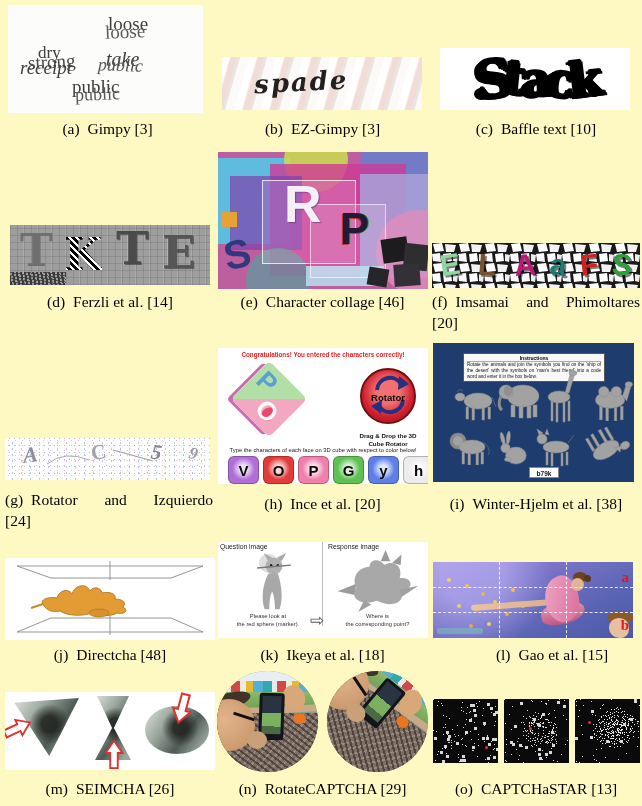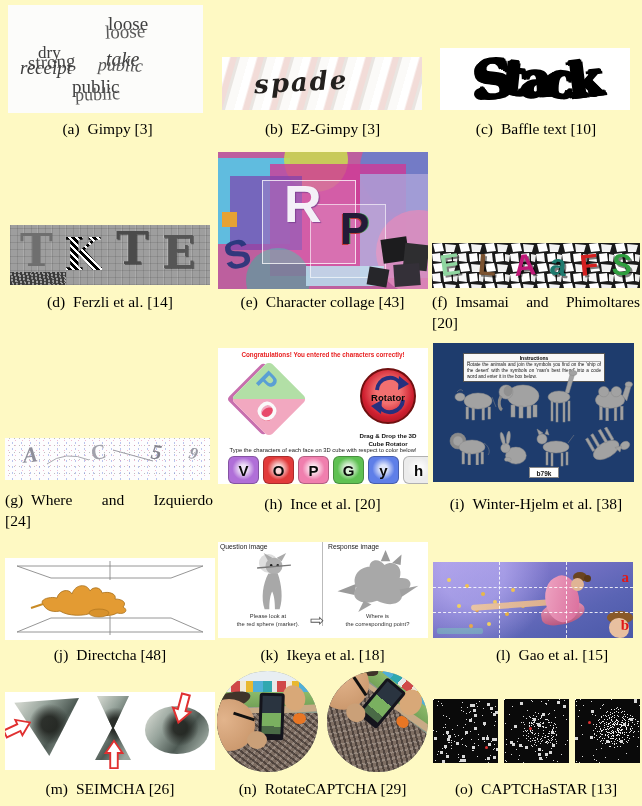--- a/index.html
+++ b/index.html
@@ -562,27 +562,27 @@
     <div class="sf sf3">
         <span class="dot" style="box-shadow: rgb(216, 216, 216) 20px 16px 0px 0px, rgb(216, 216, 216) 7px 57px 0px 0px, rgb(216, 216, 216) 3px 17px 0px 0px, rgb(216, 216, 216) 19px 60px 0px 0px, rgb(216, 216, 216) 39px 42px 0px 0px, rgb(216, 216, 216) 19px 34px 0px 0px, rgb(216, 216, 216) 28px 41px 0px 0px, rgb(216, 216, 216) 1px 6px 0px 0px, rgb(216, 216, 216) 18px 56px 0px 0px, rgb(216, 216, 216) 24px 23px 0px 0px, rgb(216, 216, 216) 36px 39px 0px 0px, rgb(216, 216, 216) 56px 20px 0px 1px, rgb(216, 216, 216) 21px 50px 0px 0px, rgb(216, 216, 216) 28px 5px 0px 0px, rgb(216, 216, 216) 48px 17px 0px 0px, rgb(216, 216, 216) 37px 44px 0px 0px, rgb(216, 216, 216) 41px 20px 0px 0px, rgb(216, 216, 216) 6px 26px 0px 0px, rgb(216, 216, 216) 7px 35px 0px 0px, rgb(216, 216, 216) 32px 41px 0px 0px, rgb(216, 216, 216) 33px 33px 0px 0px, rgb(216, 216, 216) 24px 63px 0px 0px, rgb(216, 216, 216) 18px 25px 0px 0px, rgb(216, 216, 216) 25px 9px 0px 0px, rgb(216, 216, 216) 36px 0px 0px 0px, rgb(216, 216, 216) 42px 8px 0px 0px, rgb(216, 216, 216) 32px 42px 0px 1px, rgb(216, 216, 216) 16px 2px 0px 0px, rgb(216, 216, 216) 64px 6px 0px 0px, rgb(216, 216, 216) 4px 63px 0px 0px, rgb(216, 216, 216) 26px 35px 0px 0px, rgb(216, 216, 216) 60px 2px 0px 1px, rgb(216, 216, 216) 49px 25px 0px 1px, rgb(216, 216, 216) 41px 9px 0px 0px, rgb(216, 216, 216) 63px 22px 0px 0px, rgb(216, 216, 216) 25px 29px 0px 0px, rgb(216, 216, 216) 4px 11px 0px 0px, rgb(216, 216, 216) 21px 61px 0px 0px, rgb(216, 216, 216) 47px 42px 0px 0px, rgb(216, 216, 216) 17px 15px 0px 0px, rgb(216, 216, 216) 30px 58px 0px 0px, rgb(216, 216, 216) 43px 60px 0px 0px, rgb(216, 216, 216) 63px 38px 0px 0px, rgb(216, 216, 216) 1px 2px 0px 0px, rgb(216, 216, 216) 60px 0px 0px 1px, rgb(216, 216, 216) 63px 32px 0px 0px, rgb(216, 216, 216) 8px 6px 0px 0px, rgb(216, 216, 216) 51px 54px 0px 0px, rgb(216, 216, 216) 1px 62px 0px 0px, rgb(216, 216, 216) 62px 47px 0px 0px, rgb(216, 216, 216) 16px 38px 0px 1px, rgb(216, 216, 216) 26px 49px 0px 0px, rgb(216, 216, 216) 42px 36px 0px 0px, rgb(216, 216, 216) 28px 16px 0px 0px, rgb(216, 216, 216) 27px 6px 0px 0px, rgb(216, 216, 216) 5px 0px 0px 0px, rgb(216, 216, 216) 46px 42px 0px 1px, rgb(216, 216, 216) 1px 39px 0px 1px, rgb(216, 216, 216) 17px 12px 0px 1px, rgb(216, 216, 216) 40px 24px 0px 0px, rgb(236, 236, 236) 42px 29px 0px 0px, rgb(236, 236, 236) 36px 28px 0px 0px, rgb(236, 236, 236) 43px 29px 0px 0px, rgb(236, 236, 236) 35px 28px 0px 0px, rgb(236, 236, 236) 44px 30px 0px 0px, rgb(236, 236, 236) 35px 28px 0px 0px, rgb(236, 236, 236) 42px 29px 0px 0px, rgb(236, 236, 236) 38px 28px 0px 0px, rgb(236, 236, 236) 43px 29px 0px 0px, rgb(236, 236, 236) 37px 25px 0px 0px, rgb(236, 236, 236) 43px 29px 0px 0px, rgb(236, 236, 236) 35px 26px 0px 0px, rgb(236, 236, 236) 42px 30px 0px 0px, rgb(236, 236, 236) 37px 27px 0px 0px, rgb(236, 236, 236) 42px 31px 0px 0px, rgb(236, 236, 236) 37px 25px 0px 0px, rgb(236, 236, 236) 43px 31px 0px 0px, rgb(236, 236, 236) 38px 24px 0px 0px, rgb(236, 236, 236) 43px 33px 0px 0px, rgb(236, 236, 236) 39px 26px 0px 0px, rgb(236, 236, 236) 43px 32px 0px 0px, rgb(236, 236, 236) 38px 25px 0px 0px, rgb(236, 236, 236) 42px 31px 0px 0px, rgb(236, 236, 236) 38px 24px 0px 0px, rgb(236, 236, 236) 40px 32px 0px 0px, rgb(236, 236, 236) 39px 23px 0px 0px, rgb(236, 236, 236) 41px 33px 0px 0px, rgb(236, 236, 236) 39px 25px 0px 0px, rgb(236, 236, 236) 38px 33px 0px 0px, rgb(236, 236, 236) 42px 23px 0px 0px, rgb(236, 236, 236) 38px 34px 0px 0px, rgb(236, 236, 236) 42px 24px 0px 0px, rgb(236, 236, 236) 38px 32px 0px 0px, rgb(236, 236, 236) 41px 25px 0px 0px, rgb(236, 236, 236) 37px 31px 0px 0px, rgb(236, 236, 236) 44px 25px 0px 0px, rgb(236, 236, 236) 37px 33px 0px 0px, rgb(236, 236, 236) 44px 25px 0px 0px, rgb(236, 236, 236) 35px 34px 0px 0px, rgb(236, 236, 236) 42px 25px 0px 0px, rgb(236, 236, 236) 34px 33px 0px 0px, rgb(236, 236, 236) 45px 25px 0px 0px, rgb(236, 236, 236) 36px 32px 0px 0px, rgb(236, 236, 236) 46px 26px 0px 0px, rgb(236, 236, 236) 33px 30px 0px 0px, rgb(236, 236, 236) 47px 26px 0px 0px, rgb(236, 236, 236) 34px 29px 0px 0px, rgb(236, 236, 236) 46px 25px 0px 0px, rgb(236, 236, 236) 34px 29px 0px 0px, rgb(236, 236, 236) 46px 27px 0px 0px, rgb(236, 236, 236) 34px 29px 0px 0px, rgb(236, 236, 236) 45px 28px 0px 0px, rgb(236, 236, 236) 32px 29px 0px 0px, rgb(236, 236, 236) 46px 30px 0px 0px, rgb(236, 236, 236) 32px 27px 0px 0px, rgb(236, 236, 236) 47px 30px 0px 0px, rgb(236, 236, 236) 33px 27px 0px 0px, rgb(236, 236, 236) 46px 31px 0px 0px, rgb(236, 236, 236) 33px 25px 0px 0px, rgb(236, 236, 236) 46px 31px 0px 0px, rgb(236, 236, 236) 33px 24px 0px 0px, rgb(236, 236, 236) 45px 31px 0px 0px, rgb(236, 236, 236) 34px 24px 0px 0px, rgb(236, 236, 236) 47px 33px 0px 0px, rgb(236, 236, 236) 35px 23px 0px 0px, rgb(236, 236, 236) 44px 33px 0px 0px, rgb(236, 236, 236) 33px 24px 0px 0px, rgb(236, 236, 236) 45px 33px 0px 0px, rgb(236, 236, 236) 37px 22px 0px 0px, rgb(236, 236, 236) 45px 34px 0px 0px, rgb(236, 236, 236) 36px 21px 0px 0px, rgb(236, 236, 236) 43px 35px 0px 0px, rgb(236, 236, 236) 36px 20px 0px 0px, rgb(236, 236, 236) 41px 36px 0px 0px, rgb(236, 236, 236) 36px 21px 0px 0px, rgb(236, 236, 236) 43px 35px 0px 0px, rgb(236, 236, 236) 40px 22px 0px 0px, rgb(236, 236, 236) 42px 35px 0px 0px, rgb(236, 236, 236) 41px 20px 0px 0px, rgb(236, 236, 236) 38px 36px 0px 0px, rgb(236, 236, 236) 41px 21px 0px 0px, rgb(236, 236, 236) 37px 36px 0px 0px, rgb(236, 236, 236) 42px 21px 0px 0px, rgb(236, 236, 236) 38px 37px 0px 0px, rgb(236, 236, 236) 42px 21px 0px 0px, rgb(236, 236, 236) 36px 37px 0px 0px, rgb(236, 236, 236) 43px 22px 0px 0px, rgb(236, 236, 236) 36px 34px 0px 0px, rgb(236, 236, 236) 47px 21px 0px 0px, rgb(236, 236, 236) 33px 37px 0px 0px, rgb(236, 236, 236) 46px 23px 0px 0px, rgb(236, 236, 236) 33px 35px 0px 0px, rgb(236, 236, 236) 47px 23px 0px 0px, rgb(236, 236, 236) 32px 33px 0px 0px, rgb(236, 236, 236) 49px 24px 0px 0px, rgb(236, 236, 236) 32px 33px 0px 0px, rgb(236, 236, 236) 50px 23px 0px 0px, rgb(236, 236, 236) 31px 32px 0px 0px, rgb(236, 236, 236) 48px 26px 0px 0px, rgb(236, 236, 236) 31px 30px 0px 0px, rgb(236, 236, 236) 49px 26px 0px 0px, rgb(236, 236, 236) 30px 30px 0px 0px, rgb(236, 236, 236) 52px 26px 0px 0px, rgb(236, 236, 236) 28px 30px 0px 0px, rgb(236, 236, 236) 50px 27px 0px 0px, rgb(236, 236, 236) 29px 28px 0px 0px, rgb(236, 236, 236) 51px 28px 0px 0px, rgb(236, 236, 236) 29px 26px 0px 0px, rgb(236, 236, 236) 51px 29px 0px 0px, rgb(236, 236, 236) 29px 26px 0px 0px, rgb(236, 236, 236) 51px 30px 0px 0px, rgb(236, 236, 236) 29px 24px 0px 0px, rgb(236, 236, 236) 51px 33px 0px 0px, rgb(236, 236, 236) 31px 25px 0px 0px, rgb(236, 236, 236) 49px 33px 0px 0px, rgb(236, 236, 236) 31px 23px 0px 0px, rgb(236, 236, 236) 47px 34px 0px 0px, rgb(236, 236, 236) 32px 20px 0px 0px, rgb(236, 236, 236) 49px 35px 0px 0px, rgb(236, 236, 236) 34px 19px 0px 0px, rgb(236, 236, 236) 47px 38px 0px 0px, rgb(236, 236, 236) 34px 18px 0px 0px, rgb(236, 236, 236) 44px 36px 0px 0px, rgb(236, 236, 236) 36px 18px 0px 0px, rgb(236, 236, 236) 44px 40px 0px 0px, rgb(236, 236, 236) 37px 17px 0px 0px, rgb(236, 236, 236) 44px 39px 0px 0px, rgb(236, 236, 236) 36px 18px 0px 0px, rgb(236, 236, 236) 40px 40px 0px 0px, rgb(236, 236, 236) 39px 16px 0px 0px, rgb(236, 236, 236) 41px 39px 0px 0px, rgb(236, 236, 236) 39px 18px 0px 0px, rgb(236, 236, 236) 37px 39px 0px 0px, rgb(236, 236, 236) 43px 17px 0px 0px, rgb(236, 236, 236) 38px 39px 0px 0px, rgb(236, 236, 236) 42px 16px 0px 0px, rgb(236, 236, 236) 36px 39px 0px 0px, rgb(236, 236, 236) 47px 18px 0px 0px, rgb(236, 236, 236) 35px 39px 0px 0px, rgb(236, 236, 236) 48px 17px 0px 0px, rgb(236, 236, 236) 33px 38px 0px 0px, rgb(236, 236, 236) 48px 19px 0px 0px, rgb(236, 236, 236) 32px 36px 0px 0px, rgb(236, 236, 236) 50px 21px 0px 0px, rgb(236, 236, 236) 30px 36px 0px 0px, rgb(236, 236, 236) 49px 20px 0px 0px, rgb(236, 236, 236) 30px 35px 0px 0px, rgb(236, 236, 236) 53px 22px 0px 0px, rgb(236, 236, 236) 27px 35px 0px 0px, rgb(236, 236, 236) 53px 24px 0px 0px, rgb(236, 236, 236) 26px 32px 0px 0px, rgb(236, 236, 236) 53px 26px 0px 0px, rgb(236, 236, 236) 27px 31px 0px 0px, rgb(236, 236, 236) 53px 25px 0px 0px, rgb(236, 236, 236) 26px 31px 0px 0px, rgb(236, 236, 236) 56px 27px 0px 0px, rgb(236, 236, 236) 25px 30px 0px 0px, rgb(236, 236, 236) 55px 30px 0px 0px, rgb(236, 236, 236) 24px 27px 0px 0px, rgb(236, 236, 236) 55px 29px 0px 0px, rgb(236, 236, 236) 25px 24px 0px 0px, rgb(236, 236, 236) 55px 32px 0px 0px, rgb(236, 236, 236) 26px 23px 0px 0px, rgb(236, 236, 236) 54px 33px 0px 0px, rgb(236, 236, 236) 28px 22px 0px 0px, rgb(236, 236, 236) 52px 36px 0px 0px, rgb(236, 236, 236) 27px 22px 0px 0px, rgb(236, 236, 236) 53px 36px 0px 0px, rgb(236, 236, 236) 29px 20px 0px 0px, rgb(236, 236, 236) 52px 38px 0px 0px, rgb(236, 236, 236) 31px 17px 0px 0px, rgb(236, 236, 236) 49px 40px 0px 0px, rgb(236, 236, 236) 30px 16px 0px 0px, rgb(236, 236, 236) 47px 41px 0px 0px, rgb(236, 236, 236) 33px 16px 0px 0px, rgb(236, 236, 236) 47px 42px 0px 0px, rgb(236, 236, 236) 35px 15px 0px 0px, rgb(236, 236, 236) 44px 42px 0px 0px, rgb(236, 236, 236) 37px 14px 0px 0px, rgb(236, 236, 236) 42px 41px 0px 0px, rgb(236, 236, 236) 39px 13px 0px 0px, rgb(236, 236, 236) 41px 44px 0px 0px, rgb(236, 236, 236) 41px 12px 0px 0px, rgb(236, 236, 236) 39px 44px 0px 0px, rgb(236, 236, 236) 43px 13px 0px 0px, rgb(236, 236, 236) 36px 42px 0px 0px, rgb(236, 236, 236) 43px 13px 0px 0px, rgb(236, 236, 236) 34px 42px 0px 0px, rgb(236, 236, 236) 46px 13px 0px 0px, rgb(236, 236, 236) 34px 43px 0px 0px, rgb(236, 236, 236) 49px 15px 0px 0px, rgb(236, 236, 236) 31px 43px 0px 0px, rgb(236, 236, 236) 50px 17px 0px 0px, rgb(236, 236, 236) 29px 39px 0px 0px, rgb(236, 236, 236) 52px 18px 0px 0px, rgb(236, 236, 236) 27px 39px 0px 0px, rgb(236, 236, 236) 54px 19px 0px 0px, rgb(236, 236, 236) 25px 37px 0px 0px, rgb(236, 236, 236) 53px 20px 0px 0px, rgb(236, 236, 236) 24px 38px 0px 0px, rgb(236, 236, 236) 54px 20px 0px 0px, rgb(236, 236, 236) 25px 34px 0px 0px, rgb(236, 236, 236) 57px 23px 0px 0px, rgb(236, 236, 236) 24px 32px 0px 0px, rgb(236, 236, 236) 57px 23px 0px 0px, rgb(236, 236, 236) 22px 32px 0px 0px, rgb(236, 236, 236) 59px 25px 0px 0px, rgb(236, 236, 236) 20px 29px 0px 0px, rgb(236, 236, 236) 57px 29px 0px 0px, rgb(236, 236, 236) 21px 27px 0px 0px, rgb(236, 236, 236) 59px 32px 0px 0px, rgb(236, 236, 236) 21px 25px 0px 0px, rgb(236, 236, 236) 56px 31px 0px 0px, rgb(236, 236, 236) 24px 23px 0px 0px, rgb(236, 236, 236) 58px 33px 0px 0px, rgb(236, 236, 236) 23px 21px 0px 0px, rgb(236, 236, 236) 58px 37px 0px 0px, rgb(236, 236, 236) 24px 20px 0px 0px, rgb(236, 236, 236) 54px 39px 0px 0px, rgb(236, 236, 236) 26px 18px 0px 0px, rgb(236, 236, 236) 53px 41px 0px 0px, rgb(236, 236, 236) 26px 17px 0px 0px, rgb(236, 236, 236) 52px 43px 0px 0px, rgb(236, 236, 236) 28px 16px 0px 0px, rgb(236, 236, 236) 51px 42px 0px 0px, rgb(236, 236, 236) 31px 13px 0px 0px, rgb(236, 236, 236) 48px 44px 0px 0px, rgb(236, 236, 236) 32px 12px 0px 0px, rgb(236, 236, 236) 48px 44px 0px 0px, rgb(236, 236, 236) 35px 13px 0px 0px, rgb(236, 236, 236) 45px 47px 0px 0px, rgb(236, 236, 236) 36px 10px 0px 0px, rgb(236, 236, 236) 42px 47px 0px 0px, rgb(236, 236, 236) 39px 10px 0px 0px, rgb(236, 236, 236) 39px 48px 0px 0px, rgb(236, 236, 236) 41px 9px 0px 0px, rgb(236, 236, 236) 39px 45px 0px 0px, rgb(236, 236, 236) 43px 10px 0px 0px, rgb(236, 236, 236) 35px 47px 0px 0px, rgb(236, 236, 236) 45px 9px 0px 0px, rgb(236, 236, 236) 34px 47px 0px 0px, rgb(236, 236, 236) 47px 12px 0px 0px, rgb(236, 236, 236) 30px 44px 0px 0px, rgb(236, 236, 236) 49px 12px 0px 0px, rgb(236, 236, 236) 27px 44px 0px 0px, rgb(236, 236, 236) 52px 15px 0px 0px, rgb(236, 236, 236) 26px 41px 0px 0px, rgb(236, 236, 236) 55px 16px 0px 0px, rgb(236, 236, 236) 25px 42px 0px 0px, rgb(236, 236, 236) 57px 17px 0px 0px, rgb(236, 236, 236) 22px 40px 0px 0px, rgb(236, 236, 236) 58px 19px 0px 0px, rgb(236, 236, 236) 19px 38px 0px 0px, rgb(236, 236, 236) 60px 20px 0px 0px, rgb(236, 236, 236) 21px 36px 0px 0px, rgb(236, 236, 236) 62px 22px 0px 0px, rgb(236, 236, 236) 19px 35px 0px 0px, rgb(236, 236, 236) 62px 24px 0px 0px, rgb(236, 236, 236) 18px 31px 0px 0px, rgb(236, 236, 236) 63px 27px 0px 0px;"></span>
         <span class="reddot" style="left: 13px; top: 22px;"></span>
       </div>
   </div>
 
   <div class="cap" id="cap-a"><span class="idx">(a)</span><span>Gimpy [3]</span></div>
   <div class="cap" id="cap-b"><span class="idx">(b)</span><span>EZ-Gimpy [3]</span></div>
   <div class="cap" id="cap-c"><span class="idx">(c)</span><span>Baffle text [10]</span></div>
   <div class="cap" id="cap-d"><span class="idx">(d)</span><span>Ferzli et al. [14]</span></div>
-  <div class="cap" id="cap-e"><span class="idx">(e)</span><span>Character collage [43]</span></div>
+  <div class="cap" id="cap-e"><span class="idx">(e)</span><span>Character collage [46]</span></div>
   <div class="cap capL" id="cap-f">
     <div class="just"><span class="idx">(f)</span><span>Imsamai and Phimoltares</span></div>
     <div>[20]</div>
   </div>
   <div class="cap capL" id="cap-g">
-    <div class="just"><span class="idx">(g)</span><span>Where and Izquierdo</span></div>
+    <div class="just"><span class="idx">(g)</span><span>Rotator and Izquierdo</span></div>
     <div>[24]</div>
   </div>
   <div class="cap" id="cap-h"><span class="idx">(h)</span><span>Ince et al. [20]</span></div>
   <div class="cap" id="cap-i"><span class="idx">(i)</span><span>Winter-Hjelm et al. [38]</span></div>
   <div class="cap" id="cap-j"><span class="idx">(j)</span><span>Directcha [48]</span></div>
   <div class="cap" id="cap-k"><span class="idx">(k)</span><span>Ikeya et al. [18]</span></div>
   <div class="cap" id="cap-l"><span class="idx">(l)</span><span>Gao et al. [15]</span></div>
   <div class="cap" id="cap-m"><span class="idx">(m)</span><span>SEIMCHA [26]</span></div>
   <div class="cap" id="cap-n"><span class="idx">(n)</span><span>RotateCAPTCHA [29]</span></div>
   <div class="cap" id="cap-o"><span class="idx">(o)</span><span>CAPTCHaSTAR [13]</span></div>

